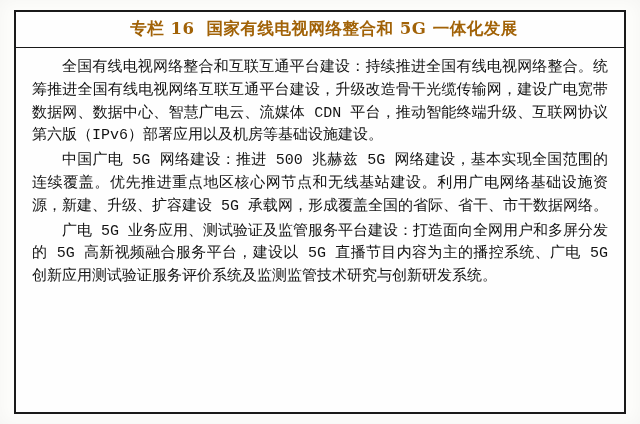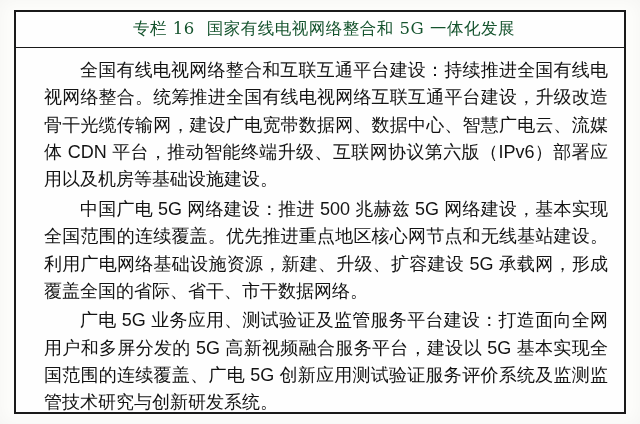--- a/index.html
+++ b/index.html
@@ -29,44 +29,44 @@
     height: 100%;
     background: #fefefe;
     display: flex;
     flex-direction: column;
   }
   .title-bar {
     border-bottom: 1px solid #1a1a1a;
     text-align: center;
     padding: 6px 0 7px 8px;
     font-size: 16.5px;
-    font-weight: normal;
+    font-weight: bold;
     letter-spacing: 0.5px;
     font-family: "DejaVu Serif", "Liberation Serif", serif;
-    color: #14532d;
+    color: #a16207;
     flex: 0 0 auto;
   }
   .title-bar .title-num {
     margin-right: 12px;
   }
   .body-area {
     flex: 1 1 auto;
     padding: 9px 16px 6px 16px;
     box-sizing: border-box;
     overflow: hidden;
   }
   p.para {
-    margin: 0 0 2px 12px;
-    font-size: 18px;
+    margin: 0 0 2px 0;
+    font-size: 15px;
     line-height: 1.52;
     text-align: justify;
     text-justify: inter-ideograph;
     text-indent: 2em;
     color: #131313;
-    font-family: Liberation Sans, sans-serif;
+    font-family: Liberation Mono, monospace;
   }
   p.para:last-child {
     margin-bottom: 0;
   }
   
   .page::after {
     content: "";
     position: absolute;
     left: 0; top: 0; right: 0; bottom: 0;
     pointer-events: none;
@@ -79,17 +79,17 @@
 <div class="page">
   <div class="box">
 
     <div class="title-bar">
       <span class="title-num">专栏 16</span><span class="title-text">国家有线电视网络整合和 5G 一体化发展</span>
     </div>
 
     <div class="body-area">
       <p class="para">全国有线电视网络整合和互联互通平台建设：持续推进全国有线电视网络整合。统筹推进全国有线电视网络互联互通平台建设，升级改造骨干光缆传输网，建设广电宽带数据网、数据中心、智慧广电云、流媒体 CDN 平台，推动智能终端升级、互联网协议第六版（IPv6）部署应用以及机房等基础设施建设。</p>
       <p class="para">中国广电 5G 网络建设：推进 500 兆赫兹 5G 网络建设，基本实现全国范围的连续覆盖。优先推进重点地区核心网节点和无线基站建设。利用广电网络基础设施资源，新建、升级、扩容建设 5G 承载网，形成覆盖全国的省际、省干、市干数据网络。</p>
-      <p class="para">广电 5G 业务应用、测试验证及监管服务平台建设：打造面向全网用户和多屏分发的 5G 高新视频融合服务平台，建设以 5G 基本实现全国范围的连续覆盖、广电 5G 创新应用测试验证服务评价系统及监测监管技术研究与创新研发系统。</p>
+      <p class="para">广电 5G 业务应用、测试验证及监管服务平台建设：打造面向全网用户和多屏分发的 5G 高新视频融合服务平台，建设以 5G 直播节目内容为主的播控系统、广电 5G 创新应用测试验证服务评价系统及监测监管技术研究与创新研发系统。</p>
     </div>
 
   </div>
 </div>
 
 </body></html>

